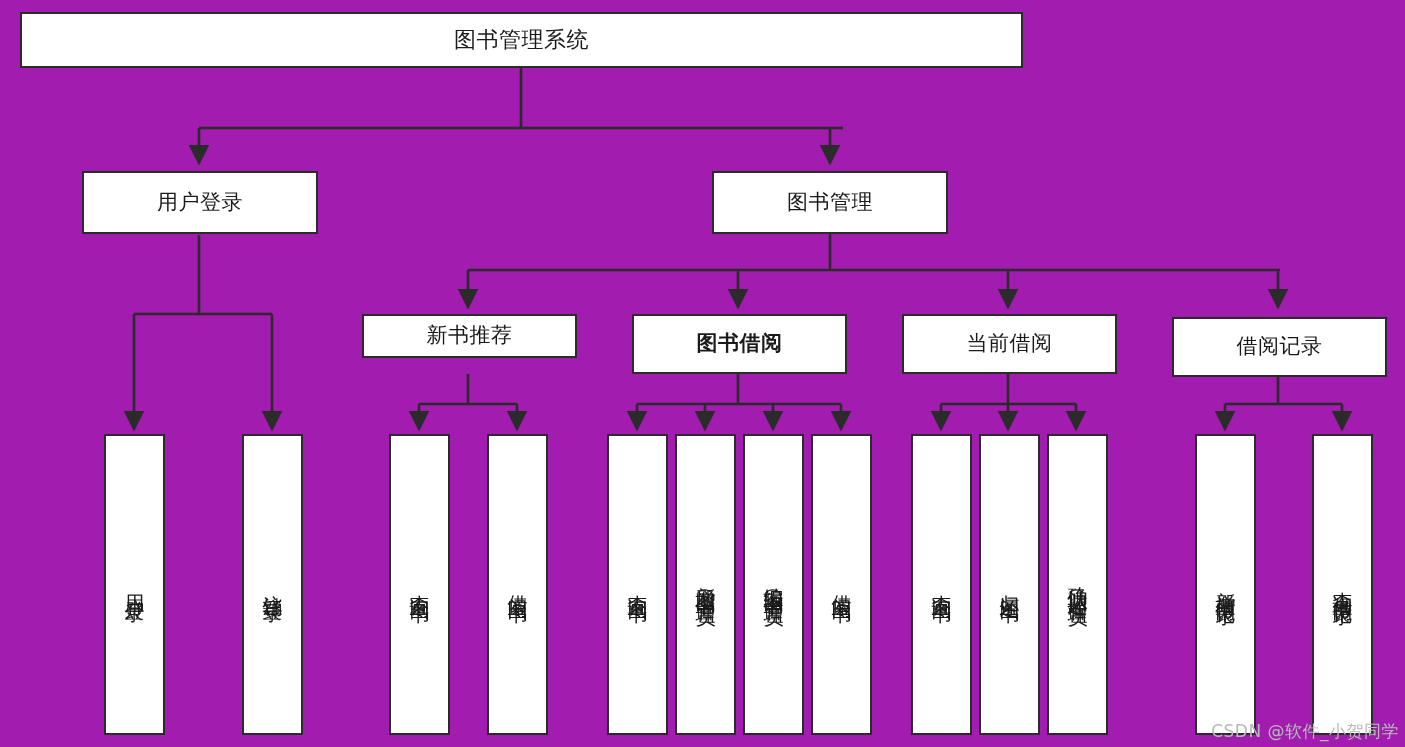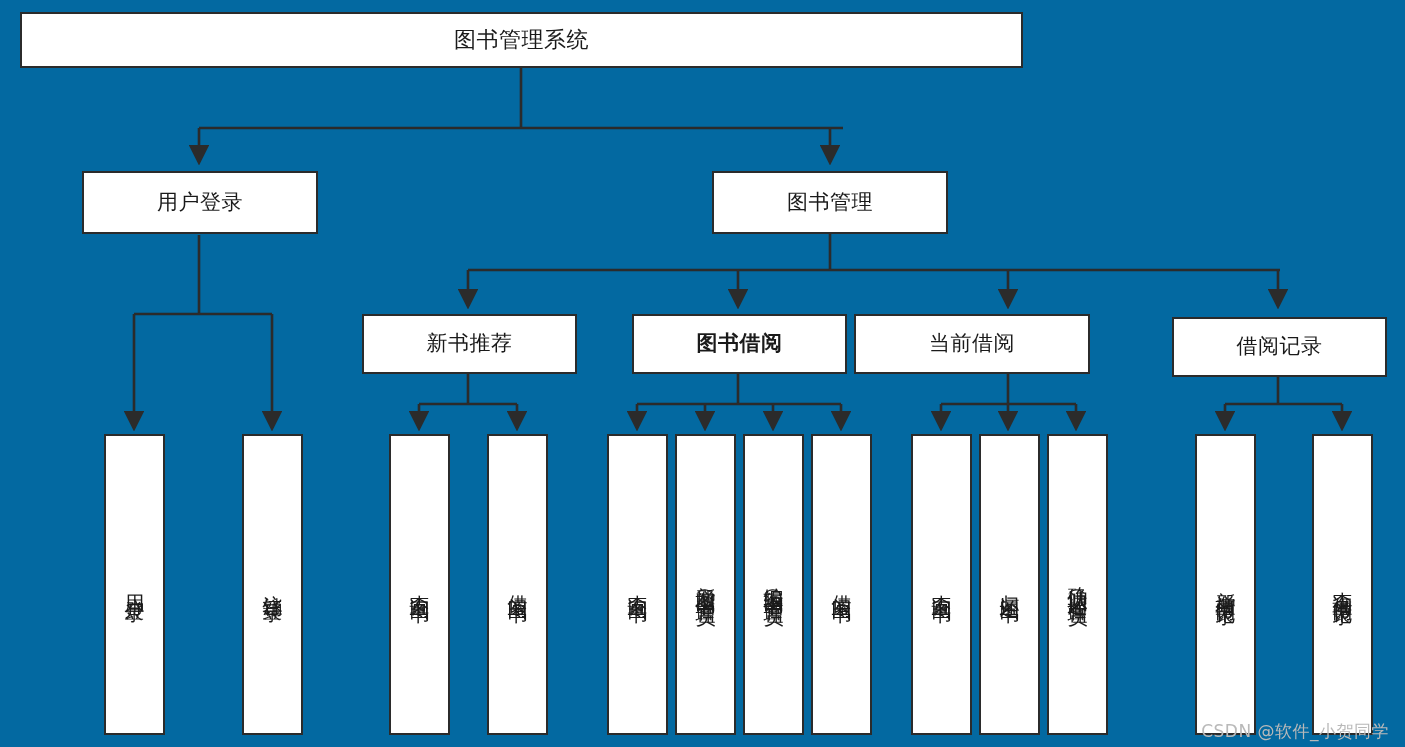--- a/index.html
+++ b/index.html
@@ -7,21 +7,21 @@
     padding: 0;
     background: #ffffff;
   }
   body {
     font-family: "DejaVu Sans", "Liberation Sans", sans-serif;
   }
   #canvas {
     position: relative;
     width: 1405px;
     height: 747px;
-    background: #0369a1;
+    background: #a21caf;
     overflow: hidden;
   }
   svg.edges {
     position: absolute;
     left: 0;
     top: 0;
     width: 1405px;
     height: 747px;
   }
   .node {
@@ -53,21 +53,21 @@
     font-size: 20px;
     letter-spacing: 3px;
     line-height: 1.05;
     white-space: nowrap;
   }
   #title-node .label {
     font-size: 22px;
   }
   .watermark {
     position: absolute;
-    right: 16px;
+    right: 6px;
     bottom: 4px;
     font-size: 17px;
     color: #b9b9b9;
     letter-spacing: 0.5px;
     white-space: nowrap;
     pointer-events: none;
   }
 </style>
 </head>
 <body>
@@ -128,27 +128,27 @@
     <span class="label">图书管理系统</span>
   </div>
 
   <div class="node horiz" style="left:82px; top:171px; width:236px; height:63px;">
     <span class="label">用户登录</span>
   </div>
   <div class="node horiz" style="left:712px; top:171px; width:236px; height:63px;">
     <span class="label">图书管理</span>
   </div>
 
-  <div class="node horiz" style="left:362px; top:314px; width:215px; height:60px;">
+  <div class="node horiz" style="left:362px; top:314px; width:215px; height:44px;">
     <span class="label">新书推荐</span>
   </div>
   <div class="node horiz" style="left:632px; top:314px; width:215px; height:60px;font-weight:bold;">
     <span class="label">图书借阅</span>
   </div>
-  <div class="node horiz" style="left:854px; top:314px; width:236px; height:60px;">
+  <div class="node horiz" style="left:902px; top:314px; width:215px; height:60px;">
     <span class="label">当前借阅</span>
   </div>
   <div class="node horiz" style="left:1172px; top:317px; width:215px; height:60px;">
     <span class="label">借阅记录</span>
   </div>
 
   <div class="node vert" style="left:104px; top:434px; width:61px; height:301px;">
     <span class="label">用户登录</span>
   </div>
   <div class="node vert" style="left:242px; top:434px; width:61px; height:301px;">

